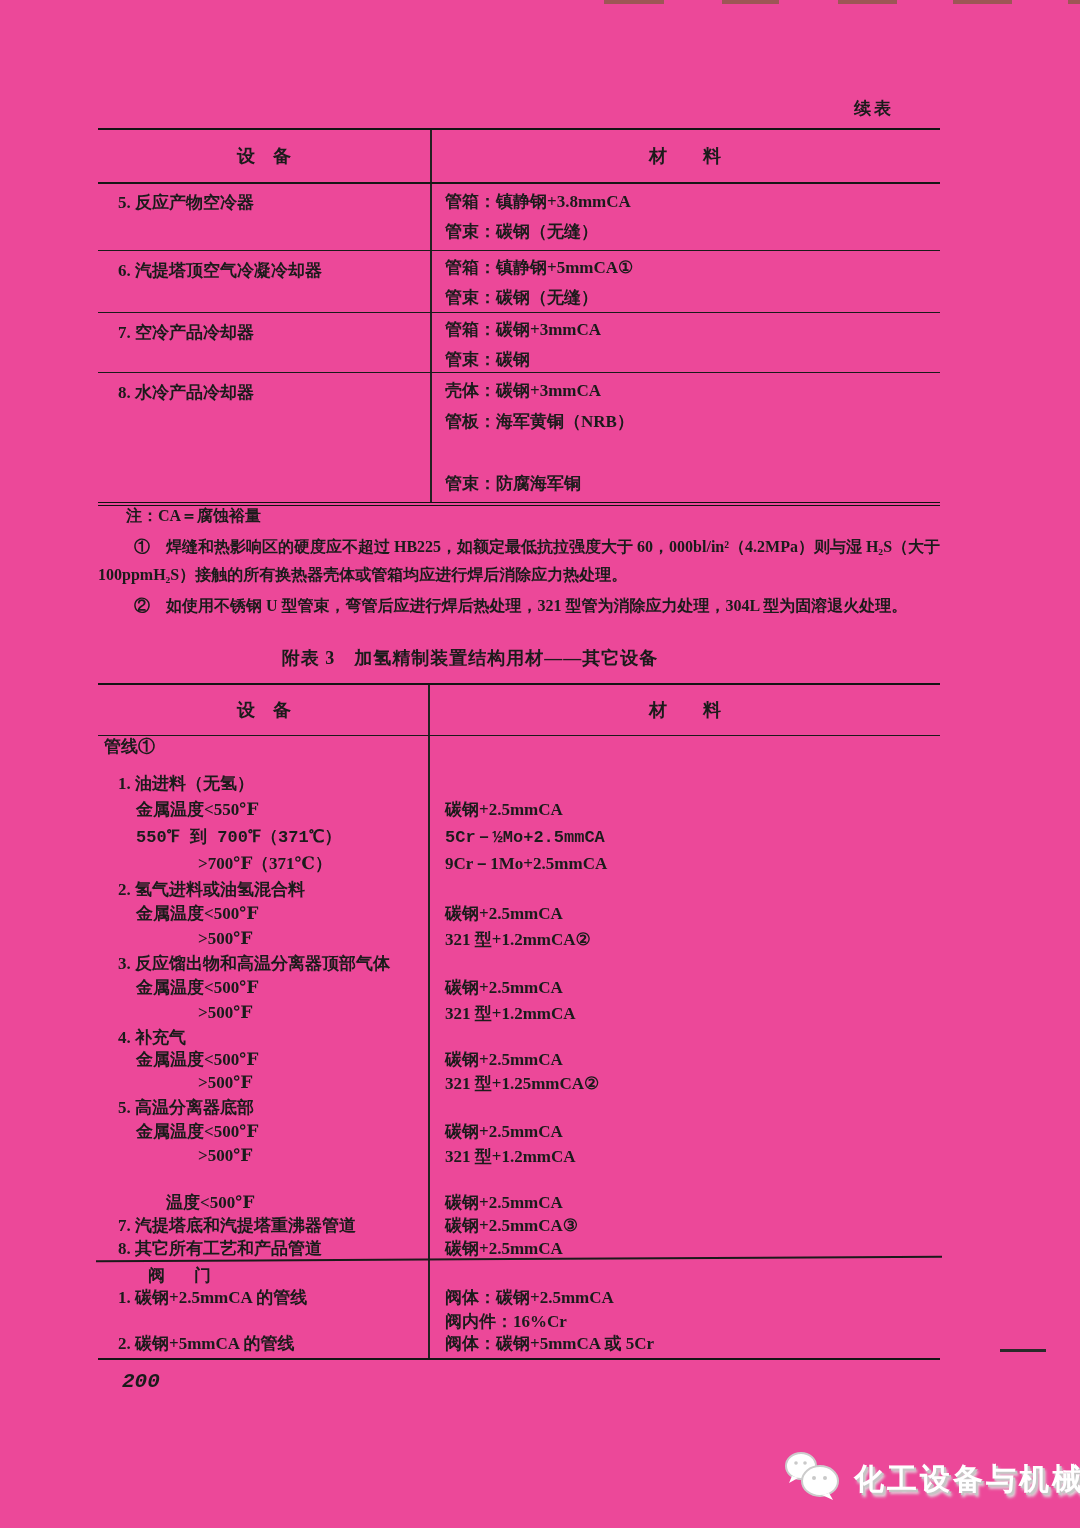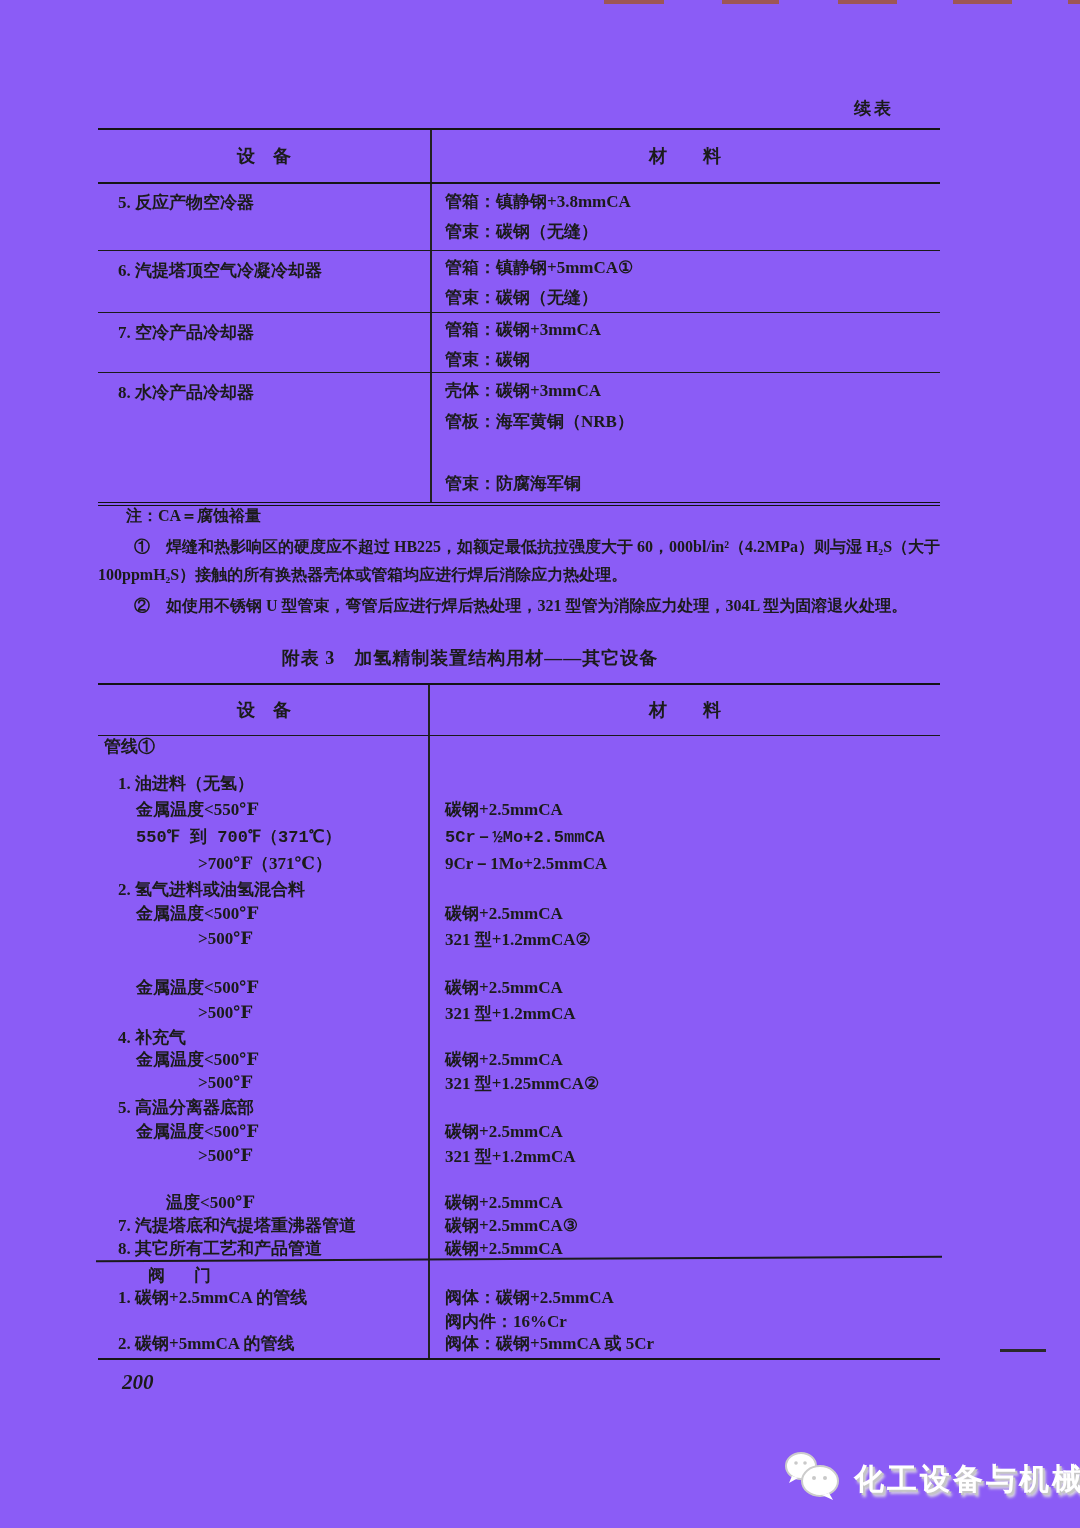--- a/index.html
+++ b/index.html
@@ -1,18 +1,18 @@
 <!DOCTYPE html>
 <html><head>
 <meta charset="utf-8">
 <style>
   html,body{margin:0;padding:0;background:#e8e8e8;}
   .page{
     position:relative;width:1080px;height:1528px;margin:0 auto;
-    background:#8b5cf6;overflow:hidden;
+    background:#ec4899;overflow:hidden;
     font-family:"Liberation Serif","DejaVu Serif",serif;
     color:#1b1b1b;
   }
   .artifact{position:absolute;top:0;height:4px;background:#9d5656;}
   .cont-label{position:absolute;top:97px;left:854px;font-size:17px;font-weight:700;letter-spacing:3px;}
 
   
   .tbl{position:absolute;left:98px;width:842px;border-top:2.5px solid #141414;}
   .vdiv{position:absolute;top:0;bottom:0;width:1.5px;background:#222;}
   .hrow{position:relative;height:52px;border-bottom:2px solid #161616;}
@@ -38,21 +38,21 @@
   #table2 .hrow{height:50px;border-bottom:1.5px solid #1a1a1a;}
   #table2 .hcell{top:13px;}
   .t2line{position:absolute;left:0;width:100%;height:24px;}
   .t2line .lt{position:absolute;font-size:17px;font-weight:600;white-space:nowrap;}
   .t2line .rt{position:absolute;left:347px;font-size:17px;font-weight:600;white-space:nowrap;}
   .i0{left:6px;} .i1{left:20px;} .i2{left:38px;} .i3{left:100px;} .i4{left:68px;} .i5{left:50px;letter-spacing:6px;}
   .t2divider{position:absolute;left:-2px;top:573px;width:846px;height:1.5px;background:#1a1a1a;transform:rotate(-0.3deg);}
   .edge-dash{position:absolute;top:1349px;left:1000px;width:46px;height:2.5px;background:#2a2a2a;}
 
   
-  .page-num{position:absolute;left:122px;top:1370px;font-size:21px;font-style:italic;font-weight:600;}
+  .page-num{position:absolute;left:122px;top:1370px;font-size:21px;font-style:italic;font-weight:600;font-family:Liberation Mono, monospace;}
   .watermark{position:absolute;left:782px;top:1448px;width:280px;height:62px;display:flex;align-items:center;}
   .wm-text{font-size:30px;font-weight:700;letter-spacing:3px;color:#ffffff;
     text-shadow:2px 2px 0 #c6c6c6, 3px 4px 3px #dedede;white-space:nowrap;
     font-family:"Liberation Sans","DejaVu Sans",sans-serif;}
   .wm-icon{margin-right:8px;flex:0 0 auto;}
 </style>
 </head>
 <body>
 
 <div class="page">
@@ -135,20 +135,23 @@
     <div class="t2line" style="top:193px;">
         <span class="lt i1">2. 氢气进料或油氢混合料</span>
       </div>
     <div class="t2line" style="top:217px;">
         <span class="lt i2">金属温度&lt;500℉</span>
         <span class="rt">碳钢+2.5mmCA</span>
       </div>
     <div class="t2line" style="top:243px;">
         <span class="lt i3">&gt;500℉</span>
         <span class="rt">321 型+1.2mmCA②</span>
+      </div>
+    <div class="t2line" style="top:267px;">
+        <span class="lt i1">3. 反应馏出物和高温分离器顶部气体</span>
       </div>
     <div class="t2line" style="top:291px;">
         <span class="lt i2">金属温度&lt;500℉</span>
         <span class="rt">碳钢+2.5mmCA</span>
       </div>
     <div class="t2line" style="top:317px;">
         <span class="lt i3">&gt;500℉</span>
         <span class="rt">321 型+1.2mmCA</span>
       </div>
     <div class="t2line" style="top:341px;">

